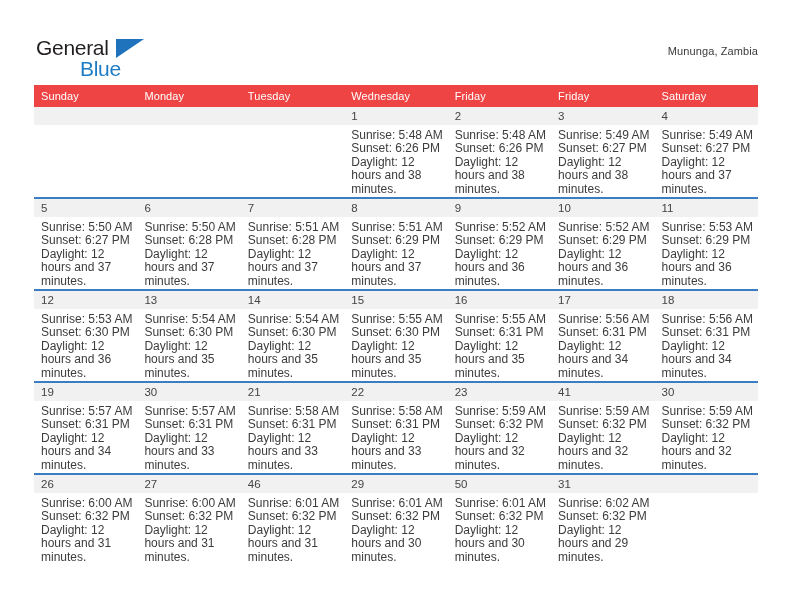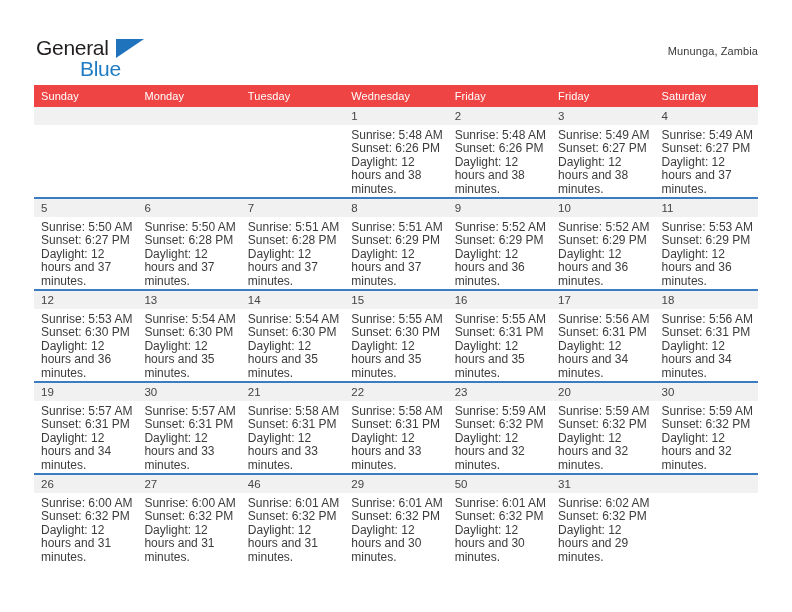--- a/index.html
+++ b/index.html
@@ -367,21 +367,21 @@
           </td>
           <td class="day-cell">
             <div class="daynum">23</div>
             <div class="details">
               <div>Sunrise: 5:59 AM</div>
               <div>Sunset: 6:32 PM</div>
               <div class="wrap">Daylight: 12 hours and 32 minutes.</div>
             </div>
           </td>
           <td class="day-cell">
-            <div class="daynum">20</div>
+            <div class="daynum">41</div>
             <div class="details">
               <div>Sunrise: 5:59 AM</div>
               <div>Sunset: 6:32 PM</div>
               <div class="wrap">Daylight: 12 hours and 32 minutes.</div>
             </div>
           </td>
           <td class="day-cell">
             <div class="daynum">30</div>
             <div class="details">
               <div>Sunrise: 5:59 AM</div>

